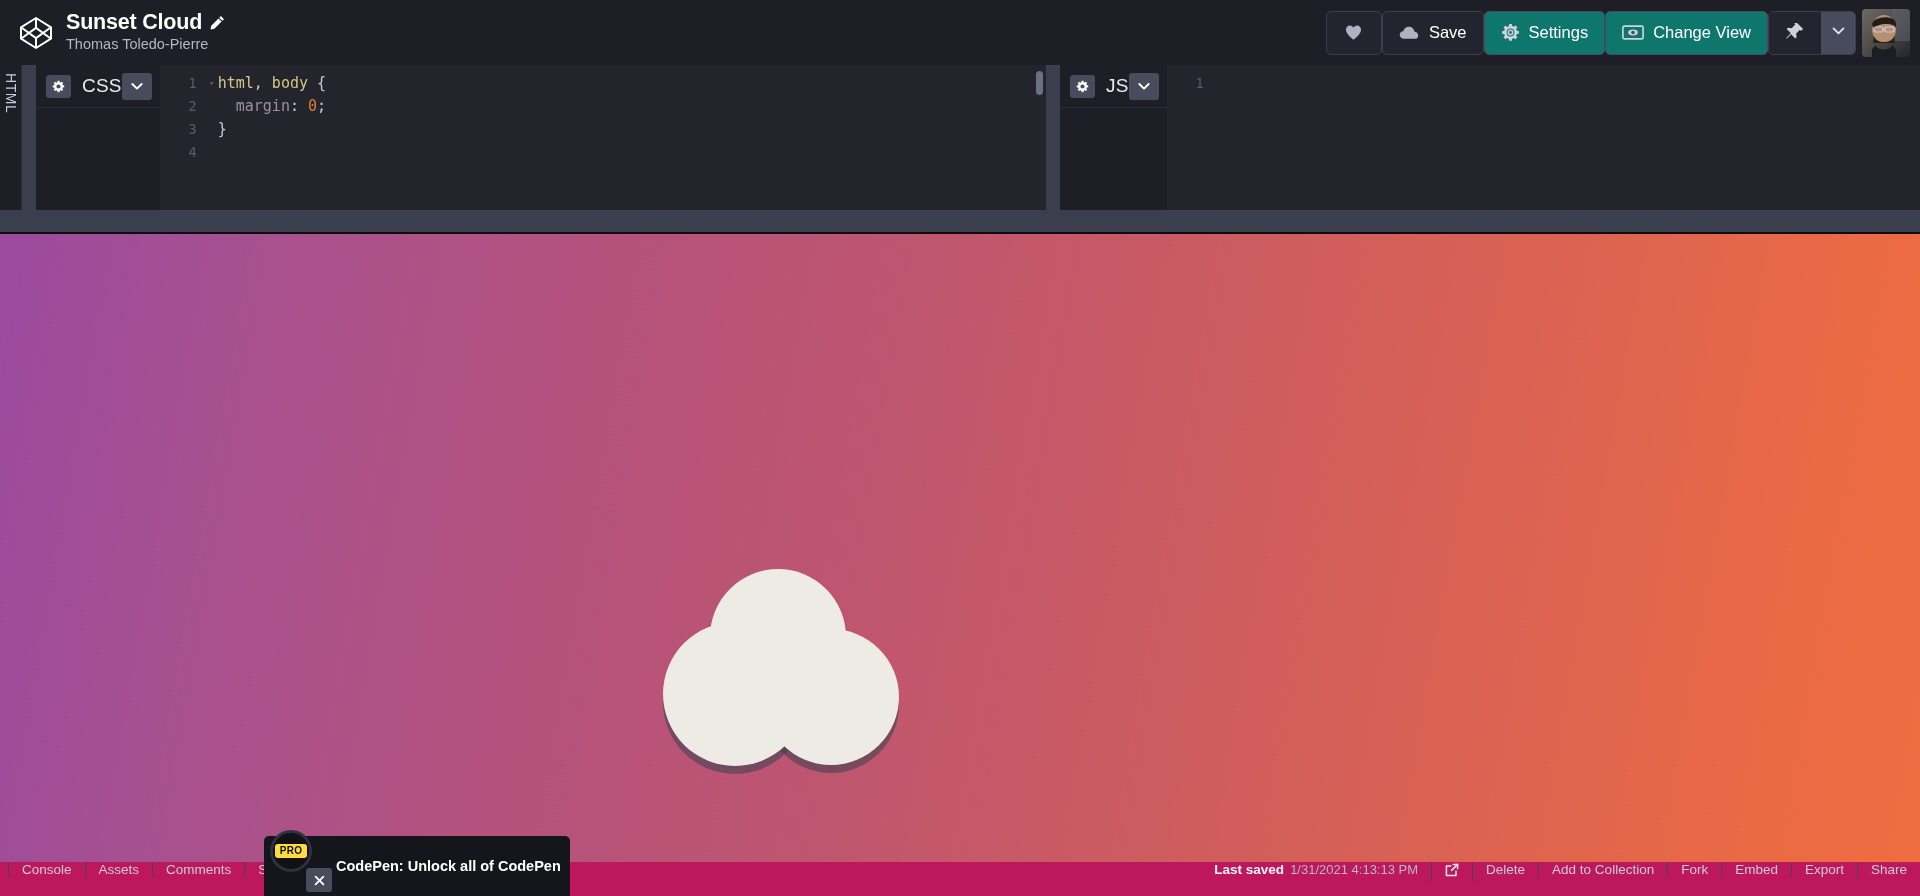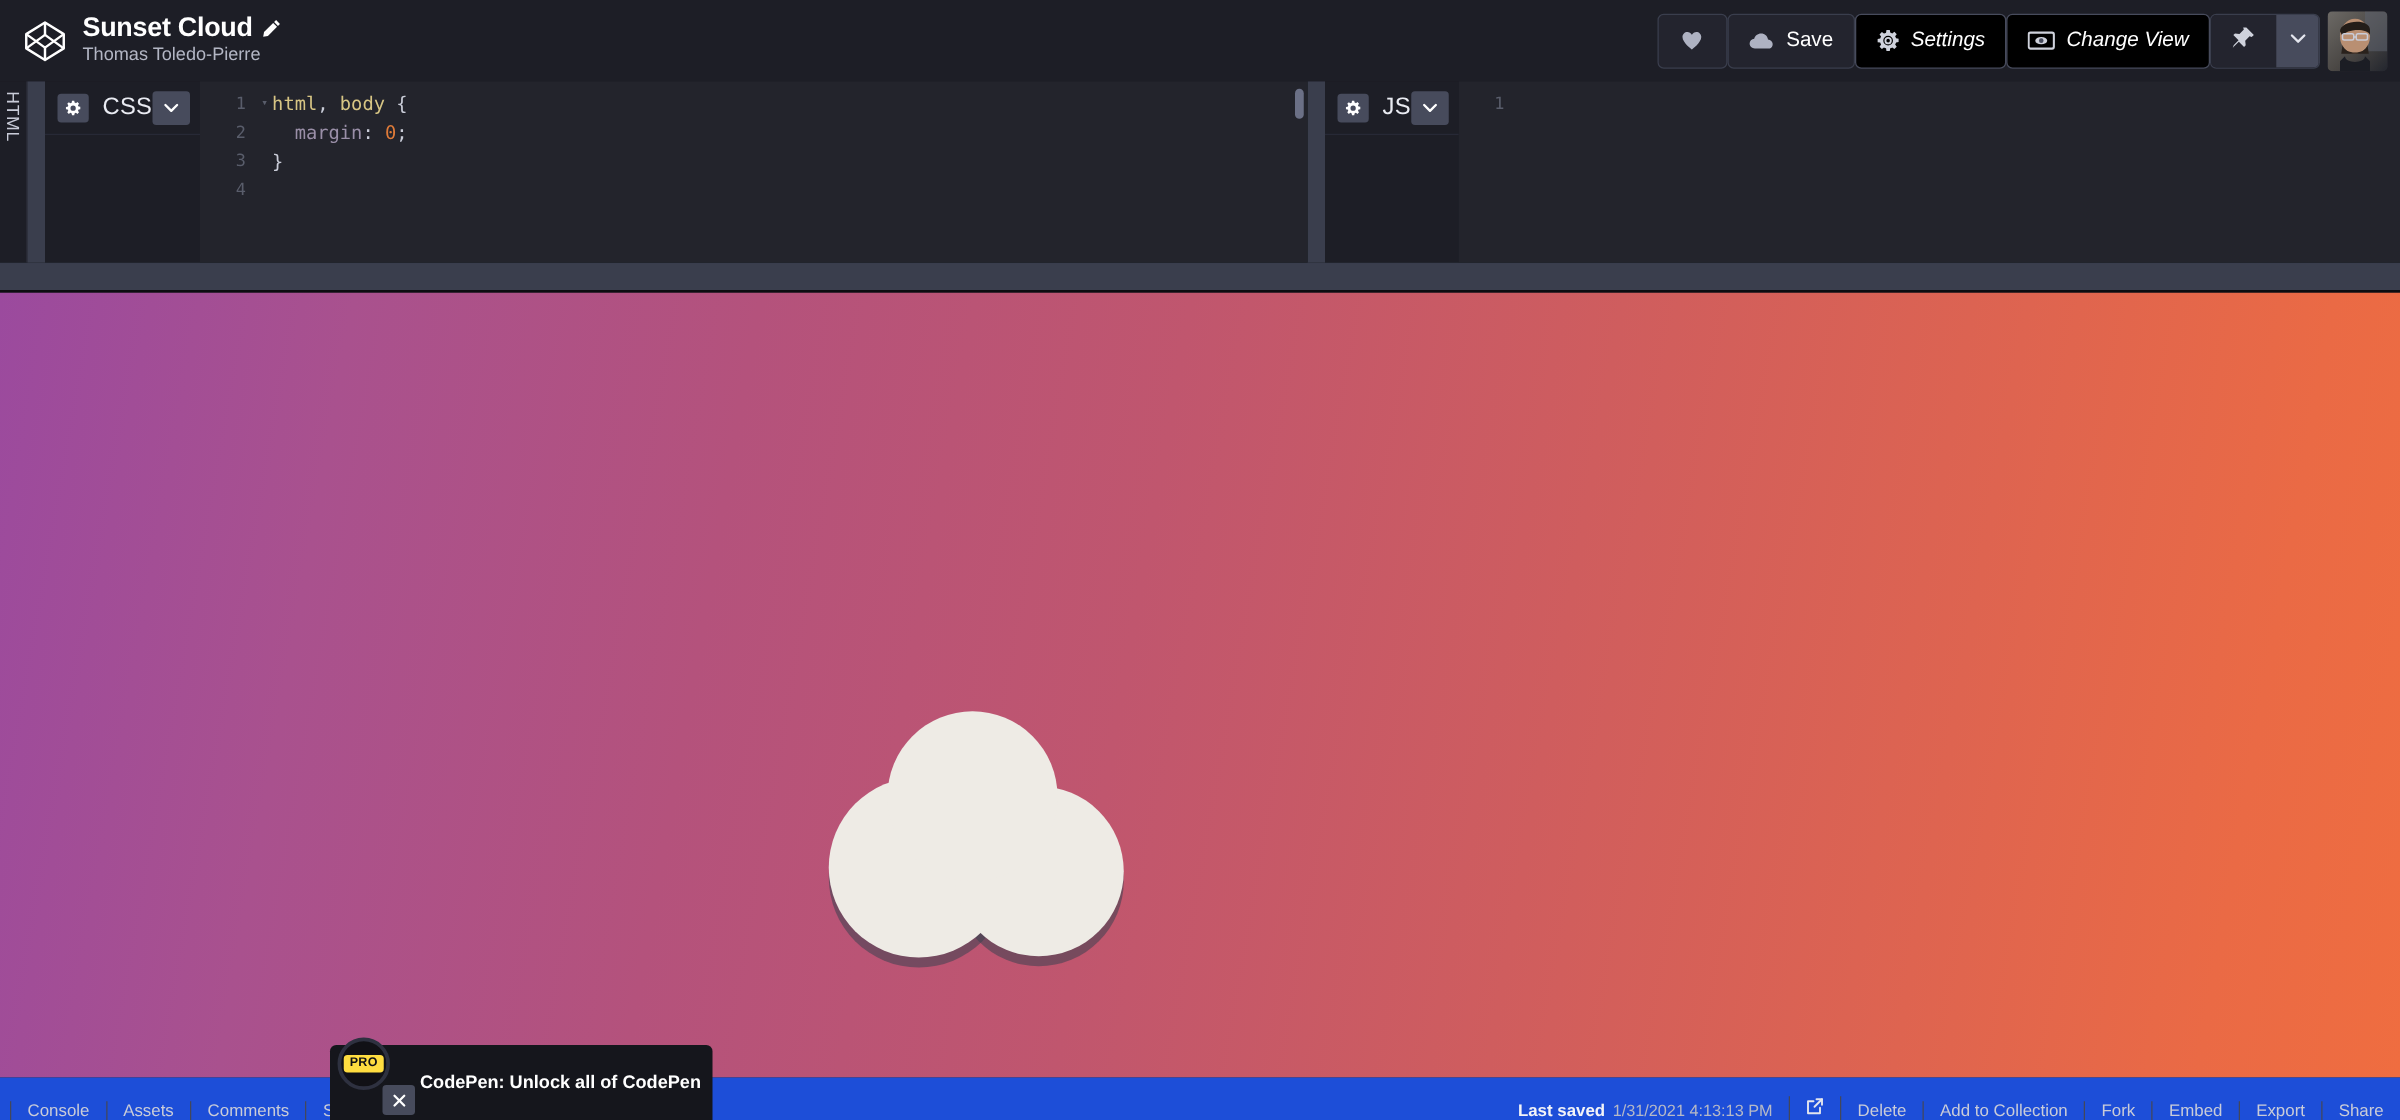--- a/index.html
+++ b/index.html
@@ -38,21 +38,21 @@
     background: #23242e;
     color: #ffffff;
     font-size: 16.5px;
     display: flex; align-items: center; justify-content: center;
     gap: 9px;
     padding: 0 16px;
     cursor: pointer;
     white-space: nowrap;
   }
   .hbtn.icon-only { width: 56px; padding: 0; }
-  .hbtn.filled { background: #000000; border-color: #474b5c; font-style: italic; }
+  .hbtn.filled { background: #0f766e; border-color: #474b5c; }
   .hbtn .glyph { display: inline-flex; align-items: center; }
 
   .pin-group { display: flex; height: 44px; border-radius: 5px; overflow: hidden; border: 1px solid #3a3e4d; }
   .pin-main { width: 52px; background: #23242e; display: flex; align-items: center; justify-content: center; cursor: pointer; }
   .pin-caret { width: 34px; background: #474b5c; display: flex; align-items: center; justify-content: center; cursor: pointer; }
 
   .avatar {
     width: 48px; height: 48px; border-radius: 4px; overflow: hidden;
     margin-left: 6px; flex: 0 0 48px; cursor: pointer;
     background: #2b2b33; position: relative;
@@ -139,22 +139,22 @@
     flex: 1; position: relative; overflow: hidden;
     background: linear-gradient(100deg, #9b4a9e 0%, #a9518e 14%, #b4527c 30%, #c0566e 47%, #cf5d5e 64%, #de6450 80%, #ea6a45 92%, #ef6d40 100%);
     border-top: 2px solid #0d0d11;
   }
   .cloud { position: absolute; left: 783px; top: 437px; transform: translate(-50%, -50%); }
   .cloud svg { display: block; }
 
   
   .footer {
     height: 34px; flex: 0 0 34px;
-    background: #1d4ed8;
-    display: flex; align-items: flex-end;
+    background: #be185d;
+    display: flex; align-items: flex-start;
     font-size: 13.5px; color: #c9ccd8;
     position: relative; z-index: 15;
   }
   .f-item {
     display: flex; align-items: center; padding: 0 13px;
     border-right: 1px solid #43475a;
     cursor: pointer; white-space: nowrap;
   }
   .f-item.first { border-left: 1px solid #43475a; margin-left: 8px; }
   .f-item.noborder { border-right: none; }

